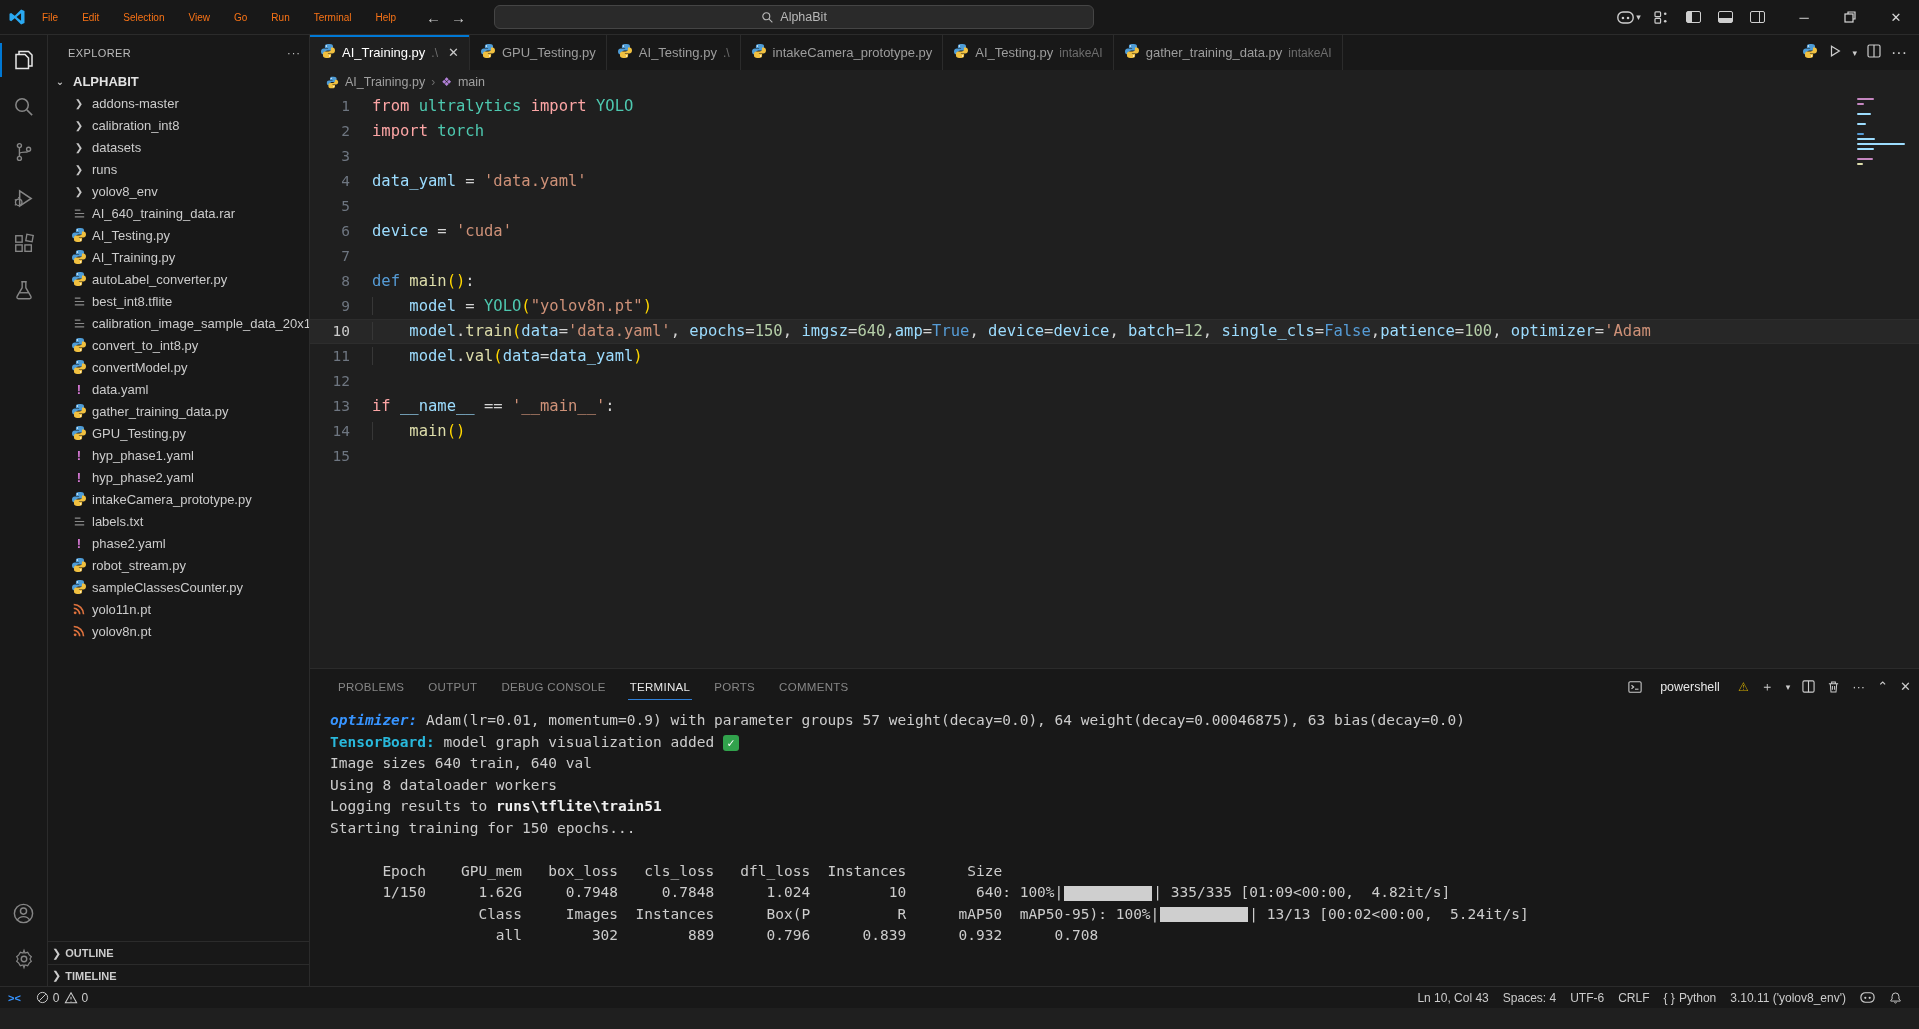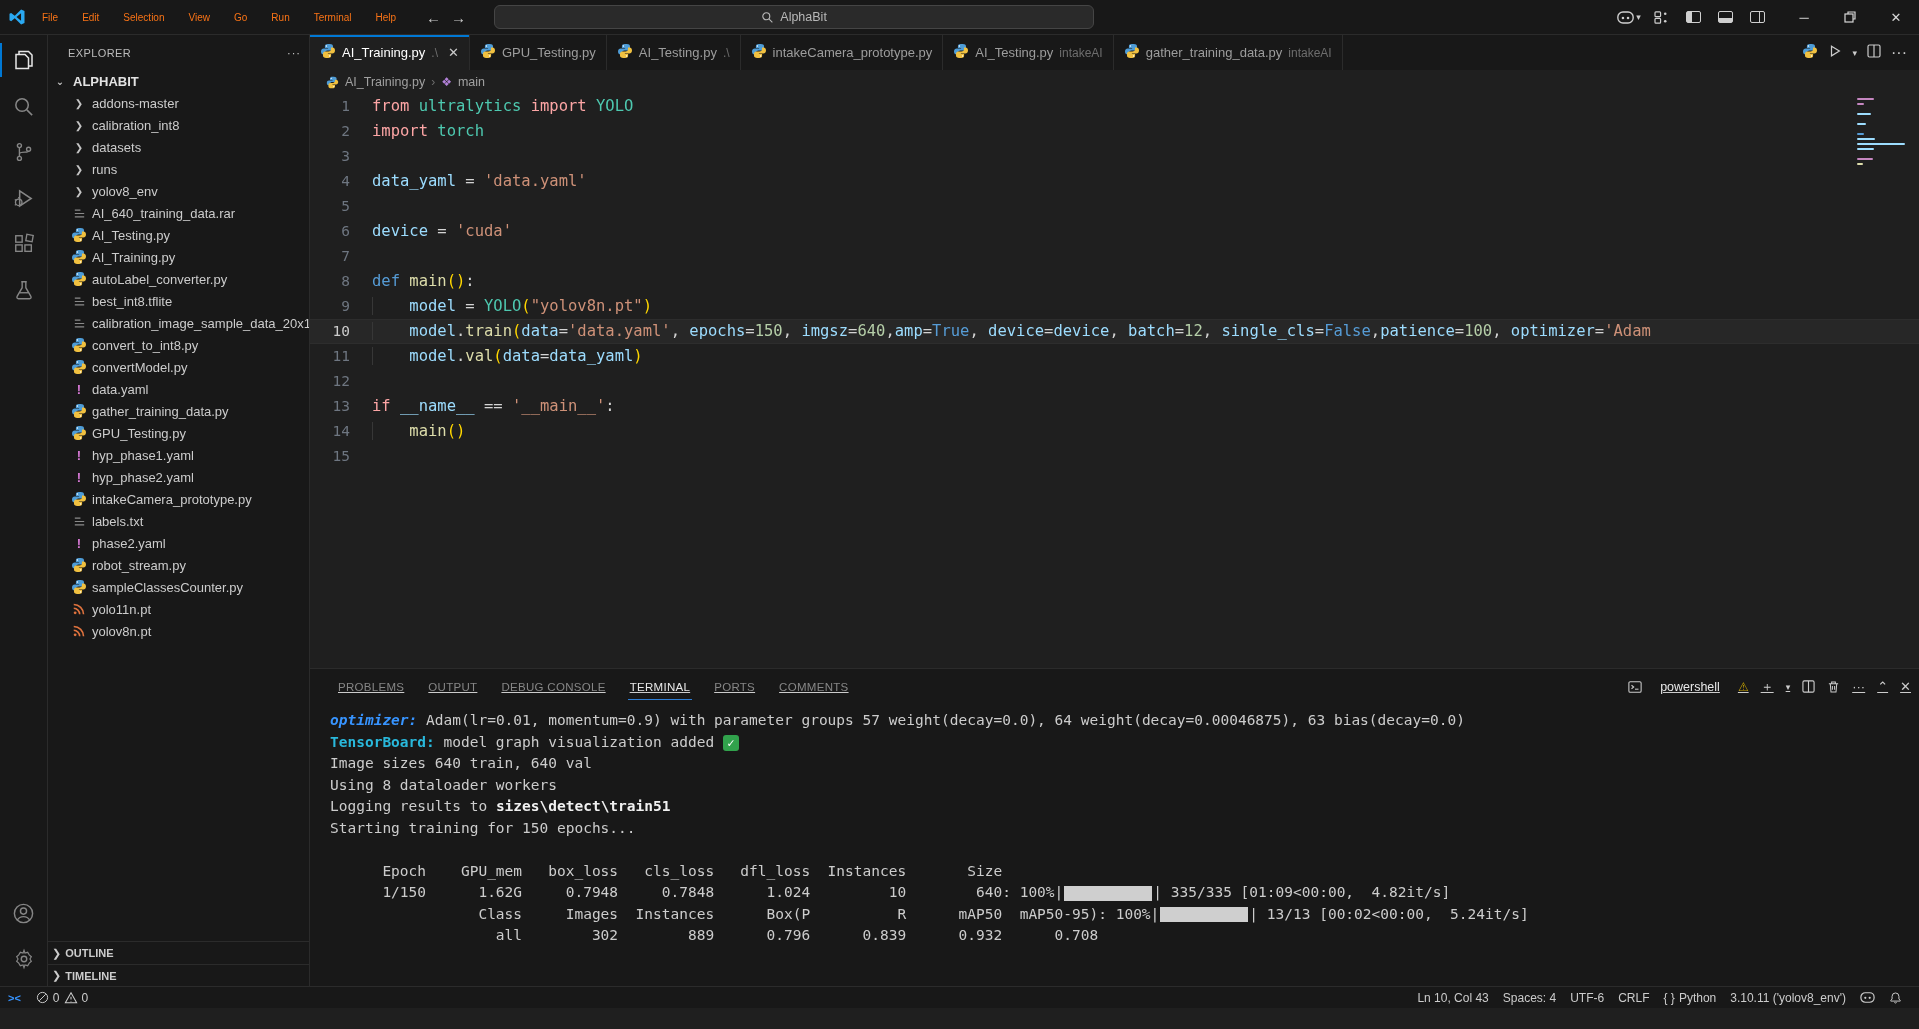--- a/index.html
+++ b/index.html
@@ -81,21 +81,21 @@
   .code-line.active-line .gutter { color:#cccccc; }
   .s-kw  { color:#fca5a5;margin-top:15px; } .s-mod { color:#4ec9b0; } .s-var { color:#9cdcfe; }
   .s-str { color:#ce9178; } .s-num { color:#b5cea8; } .s-bool{ color:#569cd6; }
   .s-fn  { color:#dcdcaa; } .s-def { color:#569cd6; } .s-p   { color:#d4d4d4; }
   .s-par { color:#ffd700; } .s-ind { box-shadow:inset 1px 0 0 #373737; }
   .minimap { position:absolute; top:4px; right:14px; width:48px; }
   .minimap .mm-line { height:2px; margin-bottom:3px; border-radius:1px; }
 
   
   .panel { height:318px; border-top:1px solid #2b2b2b; background:#181818; display:flex; flex-direction:column; }
-  .panel-head { height:35px; display:flex; align-items:center; padding:0 8px 0 18px;text-decoration:underline; }
+  .panel-head { height:35px; display:flex; align-items:center; padding:0 8px 0 18px; }
   .panel-tabs { display:flex; gap:4px; }
   .ptab { padding:0 10px; height:35px; display:flex; align-items:center; font-size:11.5px;
     letter-spacing:.3px; color:#868686; position:relative; }
   .ptab.active { color:#e7e7e7; }
   .ptab.active::after { content:""; position:absolute; left:8px; right:8px; bottom:4px; height:1.5px; background:#2f7fd6; }
   .panel-right { margin-left:auto; display:flex; align-items:center; gap:12px; color:#cccccc; font-size:13px; }
   .shell-label { display:flex; align-items:center; gap:18px; font-size:12.5px; color:#e7e7e7; }
   .warn { color:#cca700; font-size:12px; }
   .terminal { flex:1; padding:6px 0 0 20px; overflow:hidden; }
   .term-line { height:21.5px; line-height:21.5px; font-size:14.5px; white-space:pre; color:#cccccc; }
@@ -662,21 +662,21 @@
           <span>···</span>
           <span>⌃</span>
           <span>✕</span>
         </div>
       </div>
       <div class="terminal mono" id="terminal-out">
           <div class="term-line"><span class="t-b">optimizer:</span><span> Adam(lr=0.01, momentum=0.9) with parameter groups 57 weight(decay=0.0), 64 weight(decay=0.00046875), 63 bias(decay=0.0)</span></div>
           <div class="term-line"><span class="t-c">TensorBoard:</span><span> model graph visualization added </span><span class="t-chk">✓</span></div>
           <div class="term-line"><span>Image sizes 640 train, 640 val</span></div>
           <div class="term-line"><span>Using 8 dataloader workers</span></div>
-          <div class="term-line"><span>Logging results to </span><span class="t-w">sizes\detect\train51</span></div>
+          <div class="term-line"><span>Logging results to </span><span class="t-w">runs\tflite\train51</span></div>
           <div class="term-line"><span>Starting training for 150 epochs...</span></div>
           <div class="term-line"></div>
           <div class="term-line"><span>      Epoch    GPU_mem   box_loss   cls_loss   dfl_loss  Instances       Size</span></div>
           <div class="term-line"><span>      1/150      1.62G     0.7948     0.7848      1.024         10        640: 100%|</span><span class="t-bar"></span><span>| 335/335 [01:09&lt;00:00,  4.82it/s]</span></div>
           <div class="term-line"><span>                 Class     Images  Instances      Box(P          R      mAP50  mAP50-95): 100%|</span><span class="t-bar"></span><span>| 13/13 [00:02&lt;00:00,  5.24it/s]</span></div>
           <div class="term-line"><span>                   all        302        889      0.796      0.839      0.932      0.708</span></div>
         </div>
     </div>
   </div>
 </div>

